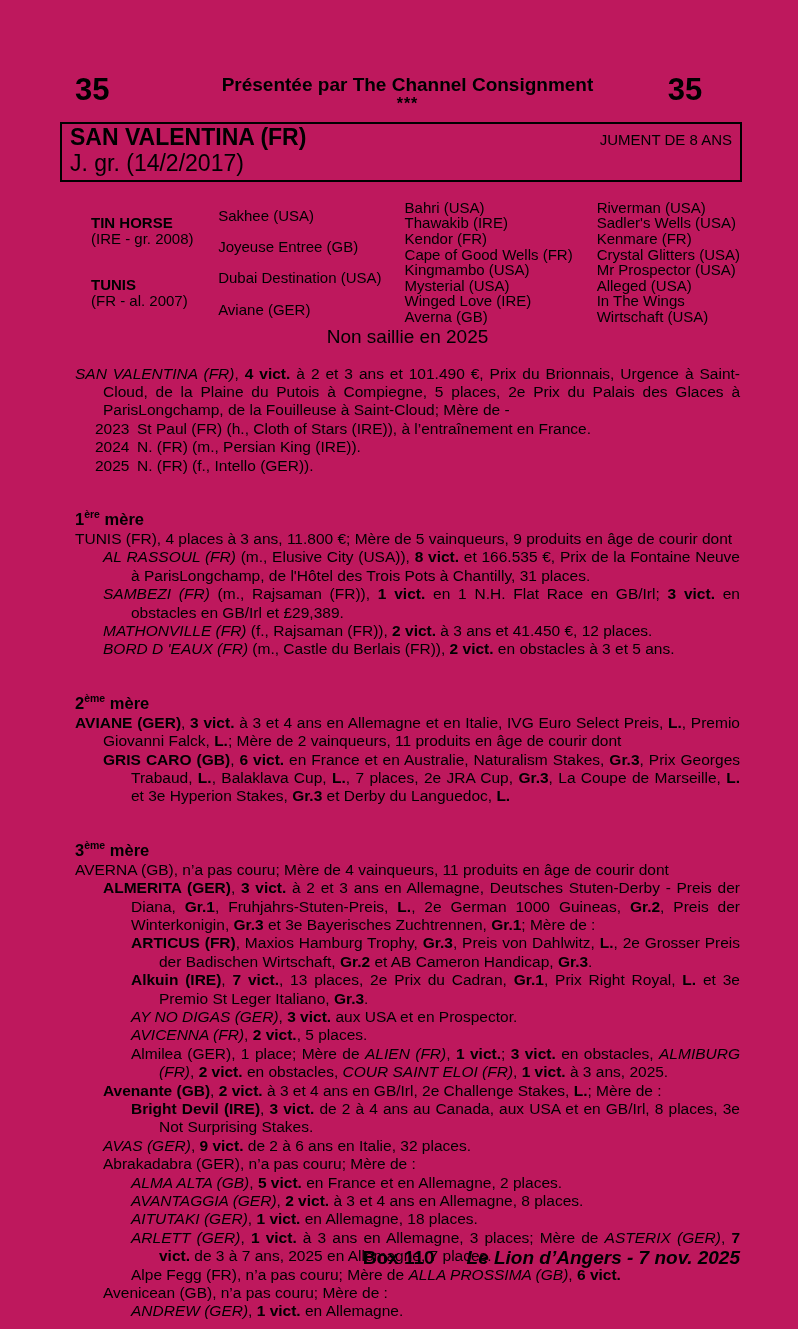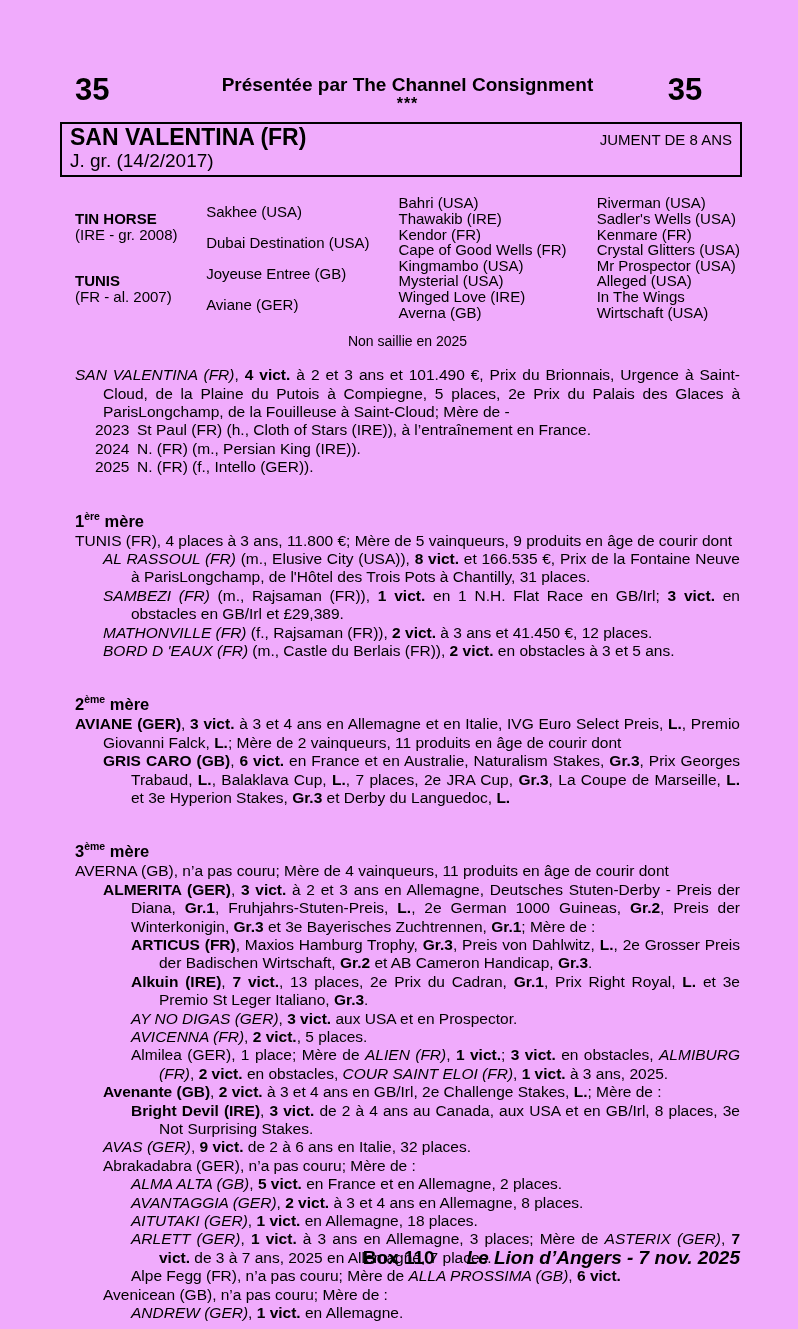--- a/index.html
+++ b/index.html
@@ -1,43 +1,43 @@
 <!DOCTYPE html>
 <html><head>
 <meta charset="utf-8">
 <style>
   html,body{margin:0;padding:0;background:#fff;}
-  .page{position:relative;width:798px;height:1329px;background:#f0abfc;color:#000;
+  .page{position:relative;width:798px;height:1329px;background:#be185d;color:#000;
         font-family:"Liberation Sans","DejaVu Sans",sans-serif;overflow:hidden;}
 
   
   .header{display:flex;align-items:flex-start;margin:74px 58px 0 75px;}
   .lot-no{font-size:31px;font-weight:bold;line-height:1;width:110px;}
   .lot-no.right{text-align:center;}
   .header-center{flex:1;text-align:center;}
   .header-title{font-size:19px;font-weight:bold;line-height:1.15;}
   .header-stars{font-size:16px;font-weight:bold;line-height:1;margin-top:0;letter-spacing:1px;}
 
   
   .lotbox{margin:10px 56px 0 60px;border:2px solid #000;padding:1px 8px 4px;}
   .lotbox-top{display:flex;justify-content:space-between;align-items:baseline;}
   .horse-name{font-size:23px;font-weight:bold;margin:0;line-height:1.12;}
   .age-label{font-size:15px;}
-  .color-dob{font-size:19px;line-height:1.1;}
+  .color-dob{font-size:23px;line-height:1.1;}
 
   
   .ped{display:flex;margin:18px 58px 0 75px;font-size:15px;}
-  .ped-c1{width:135px;} .ped-c2{width:198px;} .ped-c3{width:204px;} .ped-c4{flex:1;}
+  .ped-c1{width:135px;margin-left:16px;} .ped-c2{width:198px;} .ped-c3{width:204px;} .ped-c4{flex:1;}
   .ped-c1 .cell{height:62.4px;display:flex;flex-direction:column;justify-content:center;}
   .ped-c1 .nm{font-weight:bold;line-height:16px;white-space:nowrap;}
   .ped-c1 .og{line-height:16px;white-space:nowrap;}
   .ped-c2 .cell{height:31.2px;display:flex;align-items:center;white-space:nowrap;}
   .ped-line{height:15.6px;line-height:15.6px;white-space:nowrap;}
 
-  .covering{text-align:center;font-size:14px;margin:13px 58px 17px 75px;}
+  .covering{text-align:center;font-size:19px;margin:1px 58px 17px 75px;}
 
   
   .textblock{margin:0 58px 0 75px;font-size:15.5px;line-height:18.4px;}
   .para{margin:0;text-align:justify;}
   .lvl0{padding-left:28px;text-indent:-28px;}
   .lvl1{padding-left:56px;text-indent:-28px;}
   .lvl2{padding-left:84px;text-indent:-28px;}
   .produce{padding-left:20px;text-indent:0;text-align:left;}
   .yr{display:inline-block;width:42px;}
   .sec-heading{font-size:16.5px;font-weight:bold;margin:30px 0 2px;}
@@ -78,22 +78,22 @@
         <span class="nm">TIN HORSE</span>
         <span class="og">(IRE - gr. 2008)</span>
       </div>
       <div class="cell">
         <span class="nm">TUNIS</span>
         <span class="og">(FR - al. 2007)</span>
       </div>
     </div>
     <div class="ped-c2">
       <div class="cell">Sakhee (USA)</div>
+      <div class="cell">Joyeuse Entree (GB)</div>
       <div class="cell">Dubai Destination (USA)</div>
-      <div class="cell">Joyeuse Entree (GB)</div>
       <div class="cell">Aviane (GER)</div>
     </div>
     <div class="ped-c3">
       <div class="ped-line">Bahri (USA)</div>
       <div class="ped-line">Thawakib (IRE)</div>
       <div class="ped-line">Kendor (FR)</div>
       <div class="ped-line">Cape of Good Wells (FR)</div>
       <div class="ped-line">Kingmambo (USA)</div>
       <div class="ped-line">Mysterial (USA)</div>
       <div class="ped-line">Winged Love (IRE)</div>

